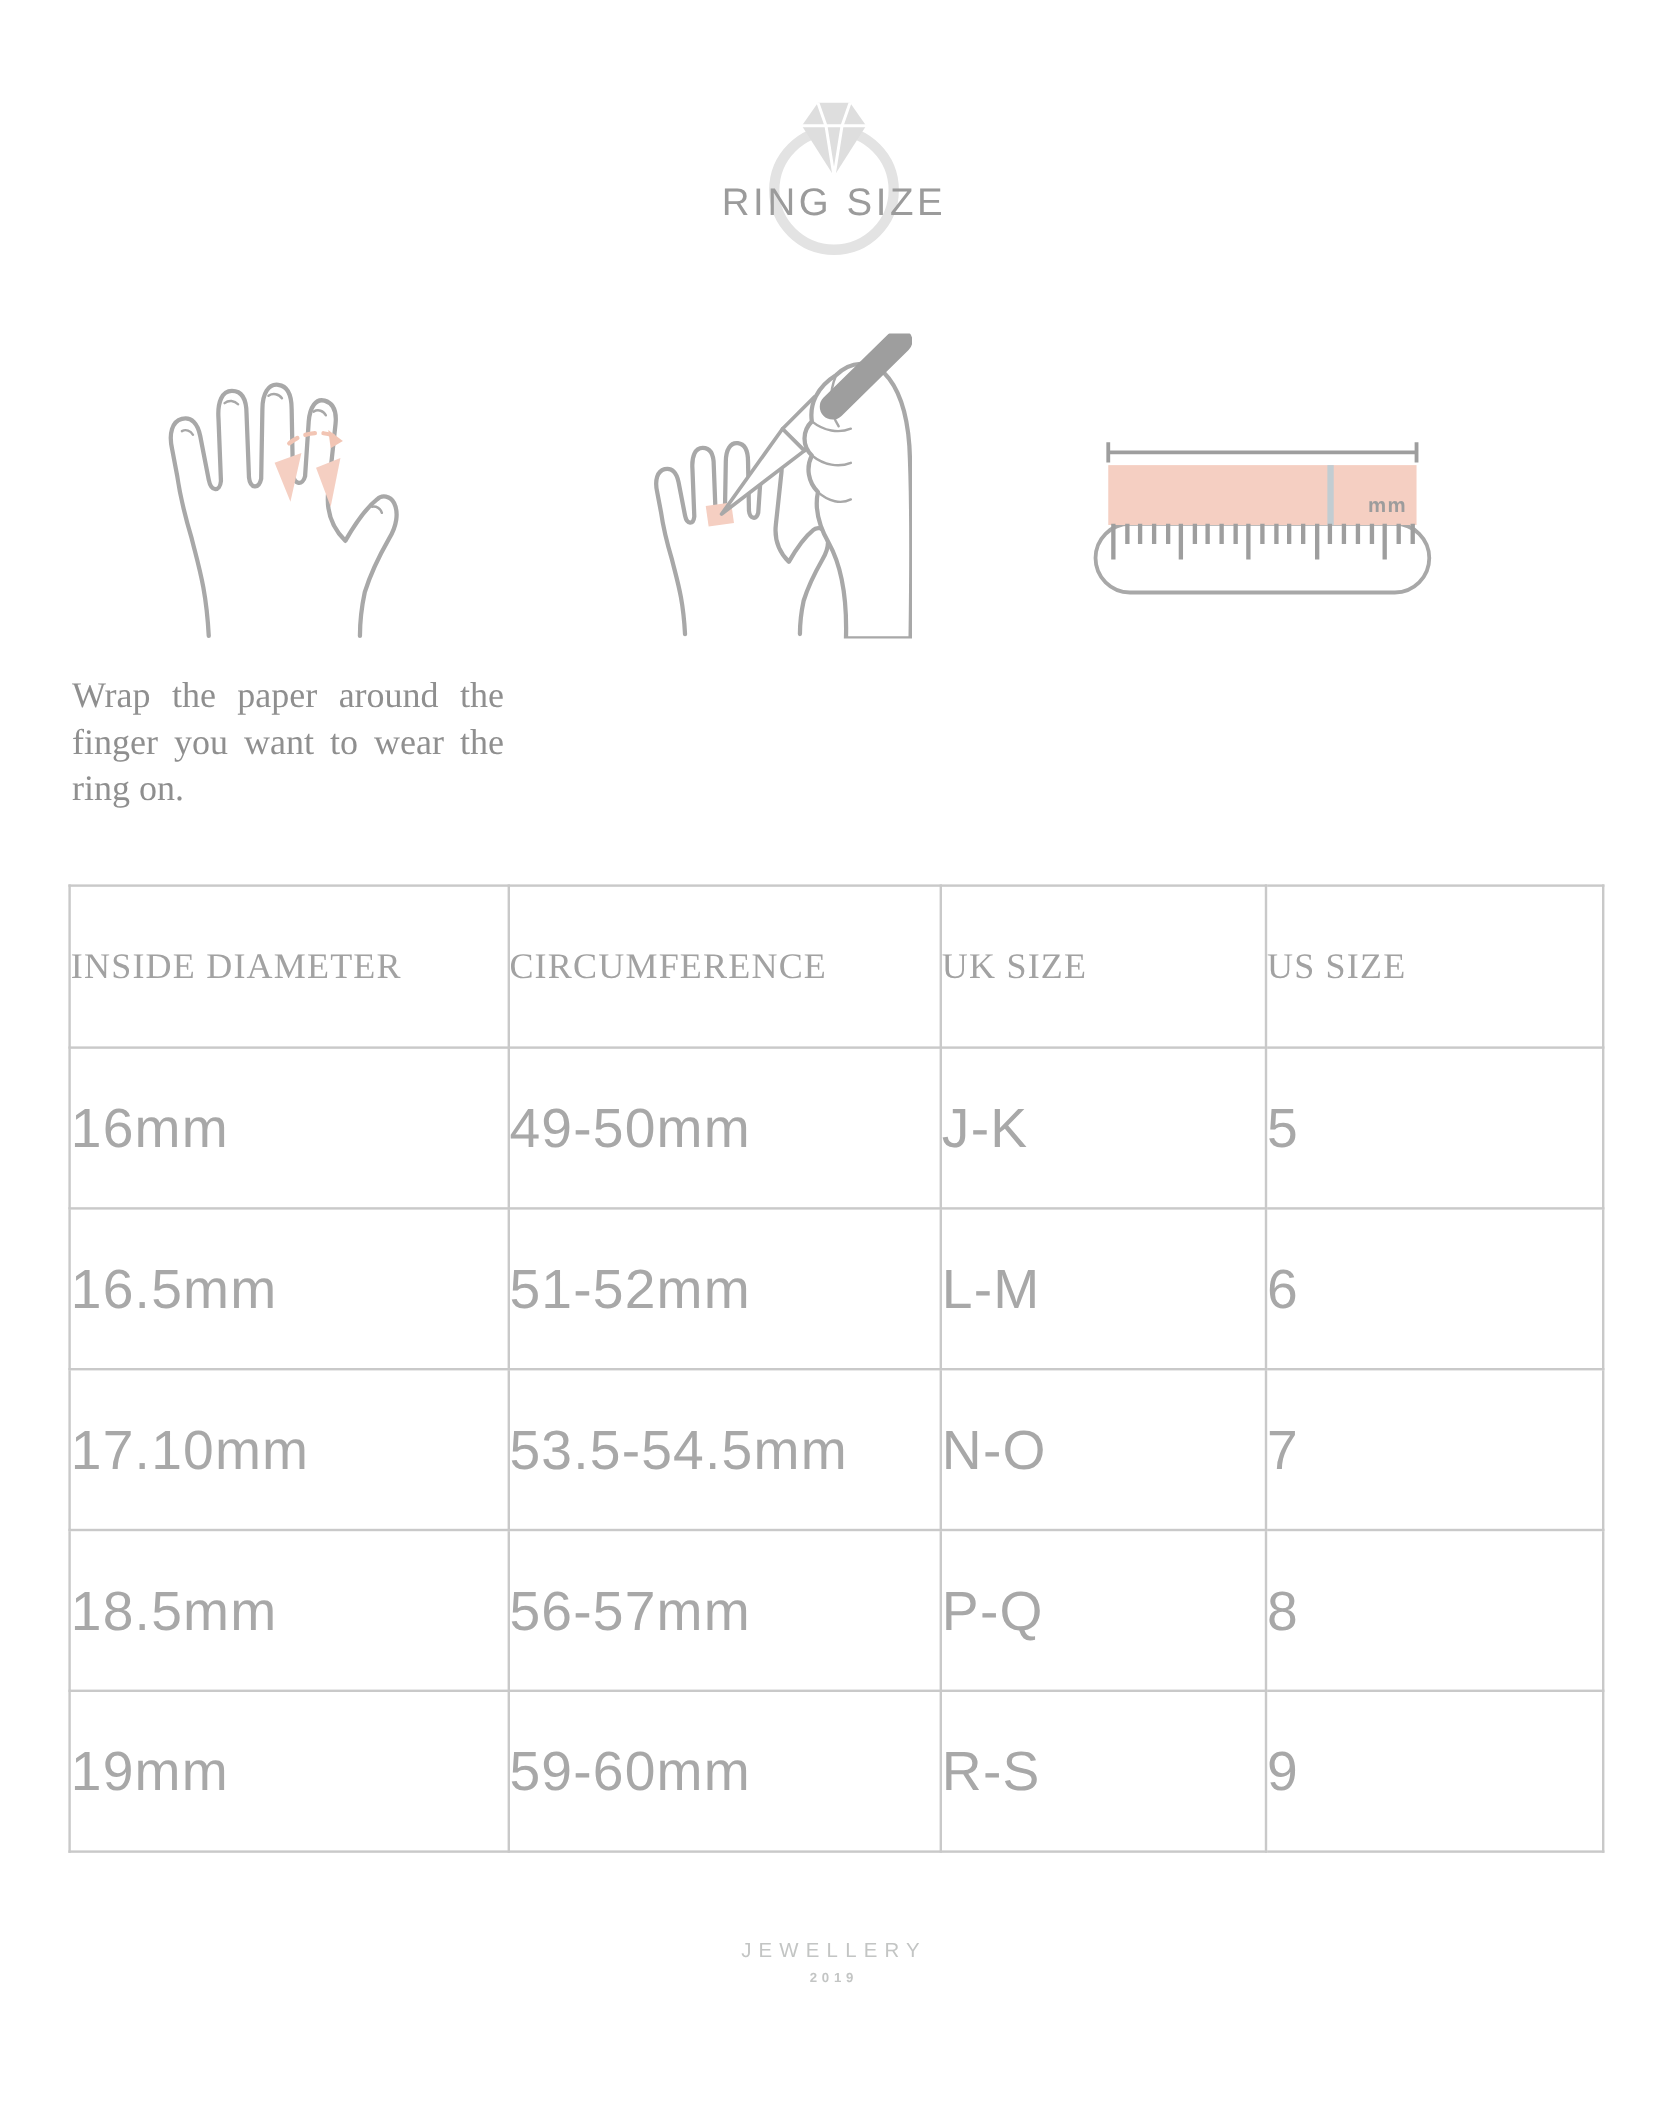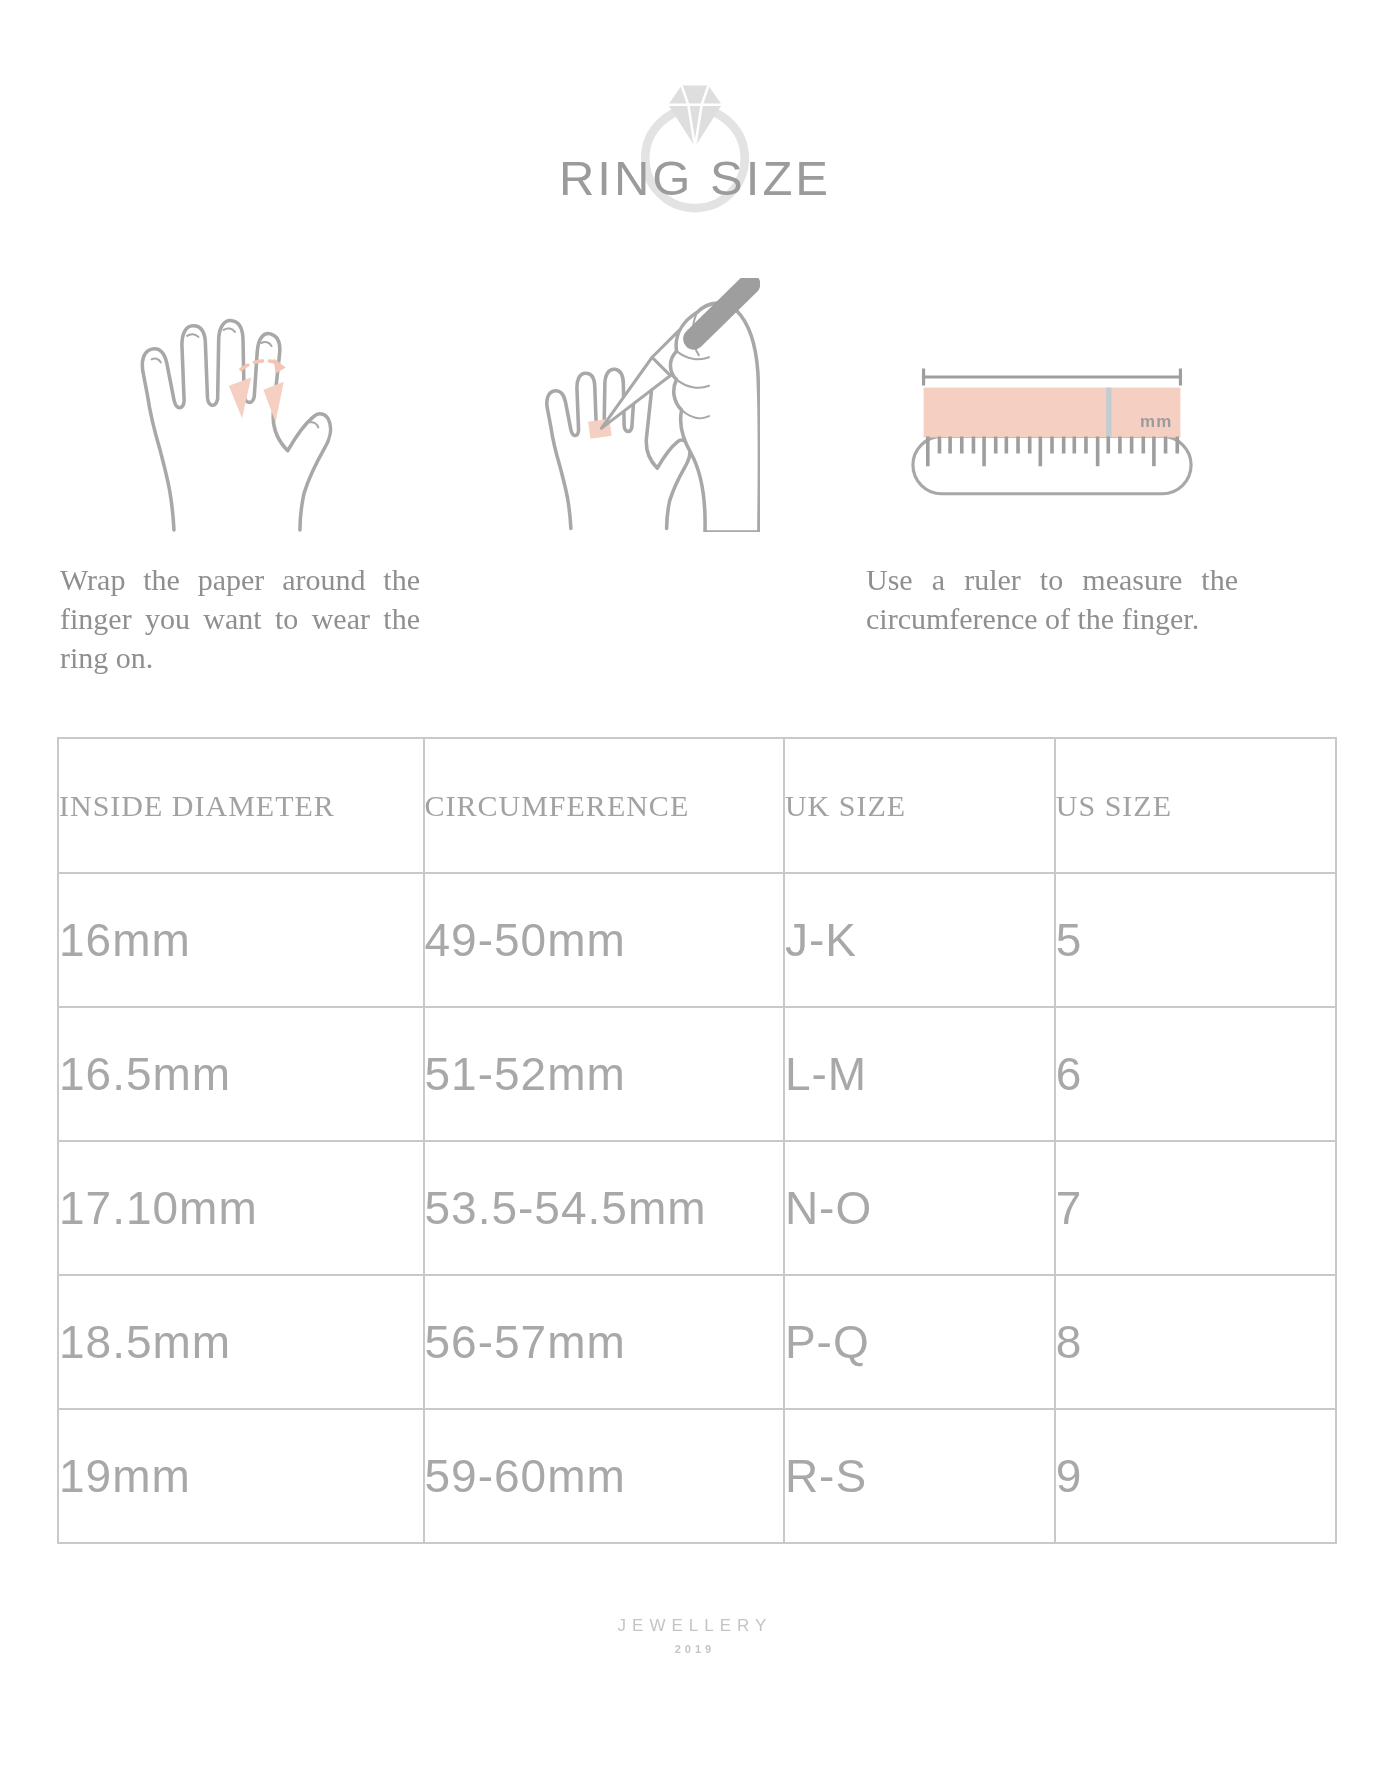--- a/index.html
+++ b/index.html
@@ -5,21 +5,21 @@
   * { margin:0; padding:0; box-sizing:border-box; }
   html,body { width:1390px; height:1766px; background:#ffffff; overflow:hidden;
               font-family:"Liberation Sans", sans-serif; }
 
   
   .header { position:relative; height:252px; }
   .ring-icon { position:absolute; top:72px; left:50%; transform:translateX(-50%);
                width:134px; height:144px; }
   .page-title { position:absolute; top:150px; left:0; width:100%; text-align:center;
                 font-family:"Liberation Sans", sans-serif; font-weight:300;
-                font-size:49px; letter-spacing:3px; color:var(--title_gray); }
+                font-size:32px; letter-spacing:3px; color:var(--title_gray); }
 
   
   .steps { margin-left:60px; width:1178px; margin-top:26px;
            display:flex; justify-content:space-between; }
   .step { display:flex; flex-direction:column; }
   .step-1, .step-2 { width:360px; }
   .step-3 { width:372px; }
   .figure { height:254px; display:flex; justify-content:center; align-items:flex-end; }
   .figure svg.hand { width:234px; height:254px; }
   .figure svg.ruler { width:288px; height:138px; margin-bottom:34px; }
@@ -126,21 +126,20 @@
         <rect x="4" y="72" width="262" height="54" rx="27" fill="#ffffff" stroke="var(--line_gray)" stroke-width="3"></rect>
         <rect class="pink-f" x="14" y="26" width="242" height="47"></rect>
         <rect class="ruler-mark" x="186" y="26" width="5" height="47"></rect>
         <text class="mm-label" x="218" y="63">mm</text>
         <path class="tick" d="M29,72v16 M39,72v16 M50,72v16 M61,72v16 M82,72v16 M92,72v16 M103,72v16 M114,72v16
                  M135,72v16 M146,72v16 M156,72v16 M167,72v16 M188,72v16 M199,72v16 M210,72v16
                  M221,72v16 M242,72v16 M253,72v16"></path>
         <path class="tick" d="M18,72v28 M71,72v28 M124,72v28 M178,72v28 M231,72v28"></path>
       </svg>
     </div>
-    <p class="caption">Use a ruler to measure the circumference of the finger.</p>
   </div>
 </section>
 
 <table class="size-table">
   <thead>
     <tr>
       <th class="col-1">INSIDE DIAMETER</th>
       <th class="col-2">CIRCUMFERENCE</th>
       <th class="col-3">UK SIZE</th>
       <th class="col-4">US SIZE</th>

